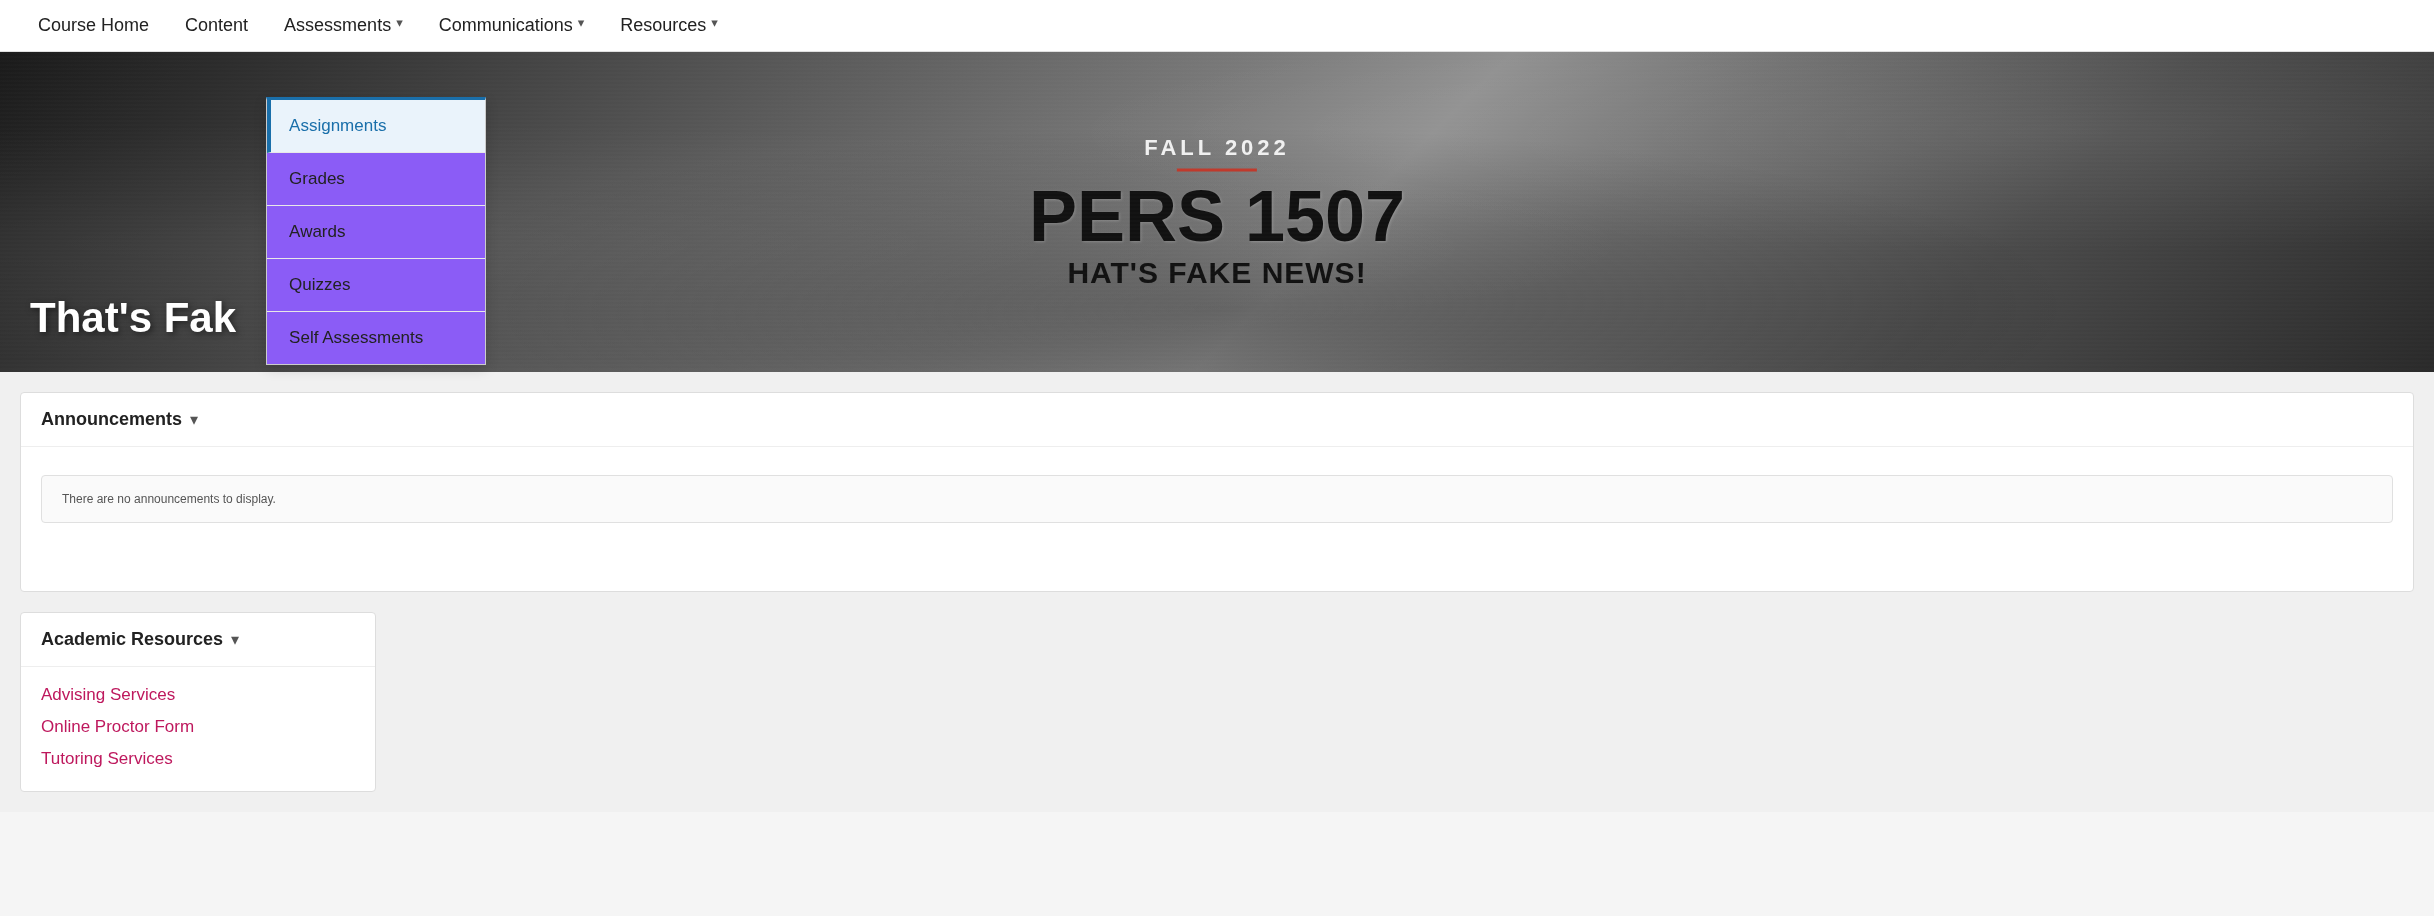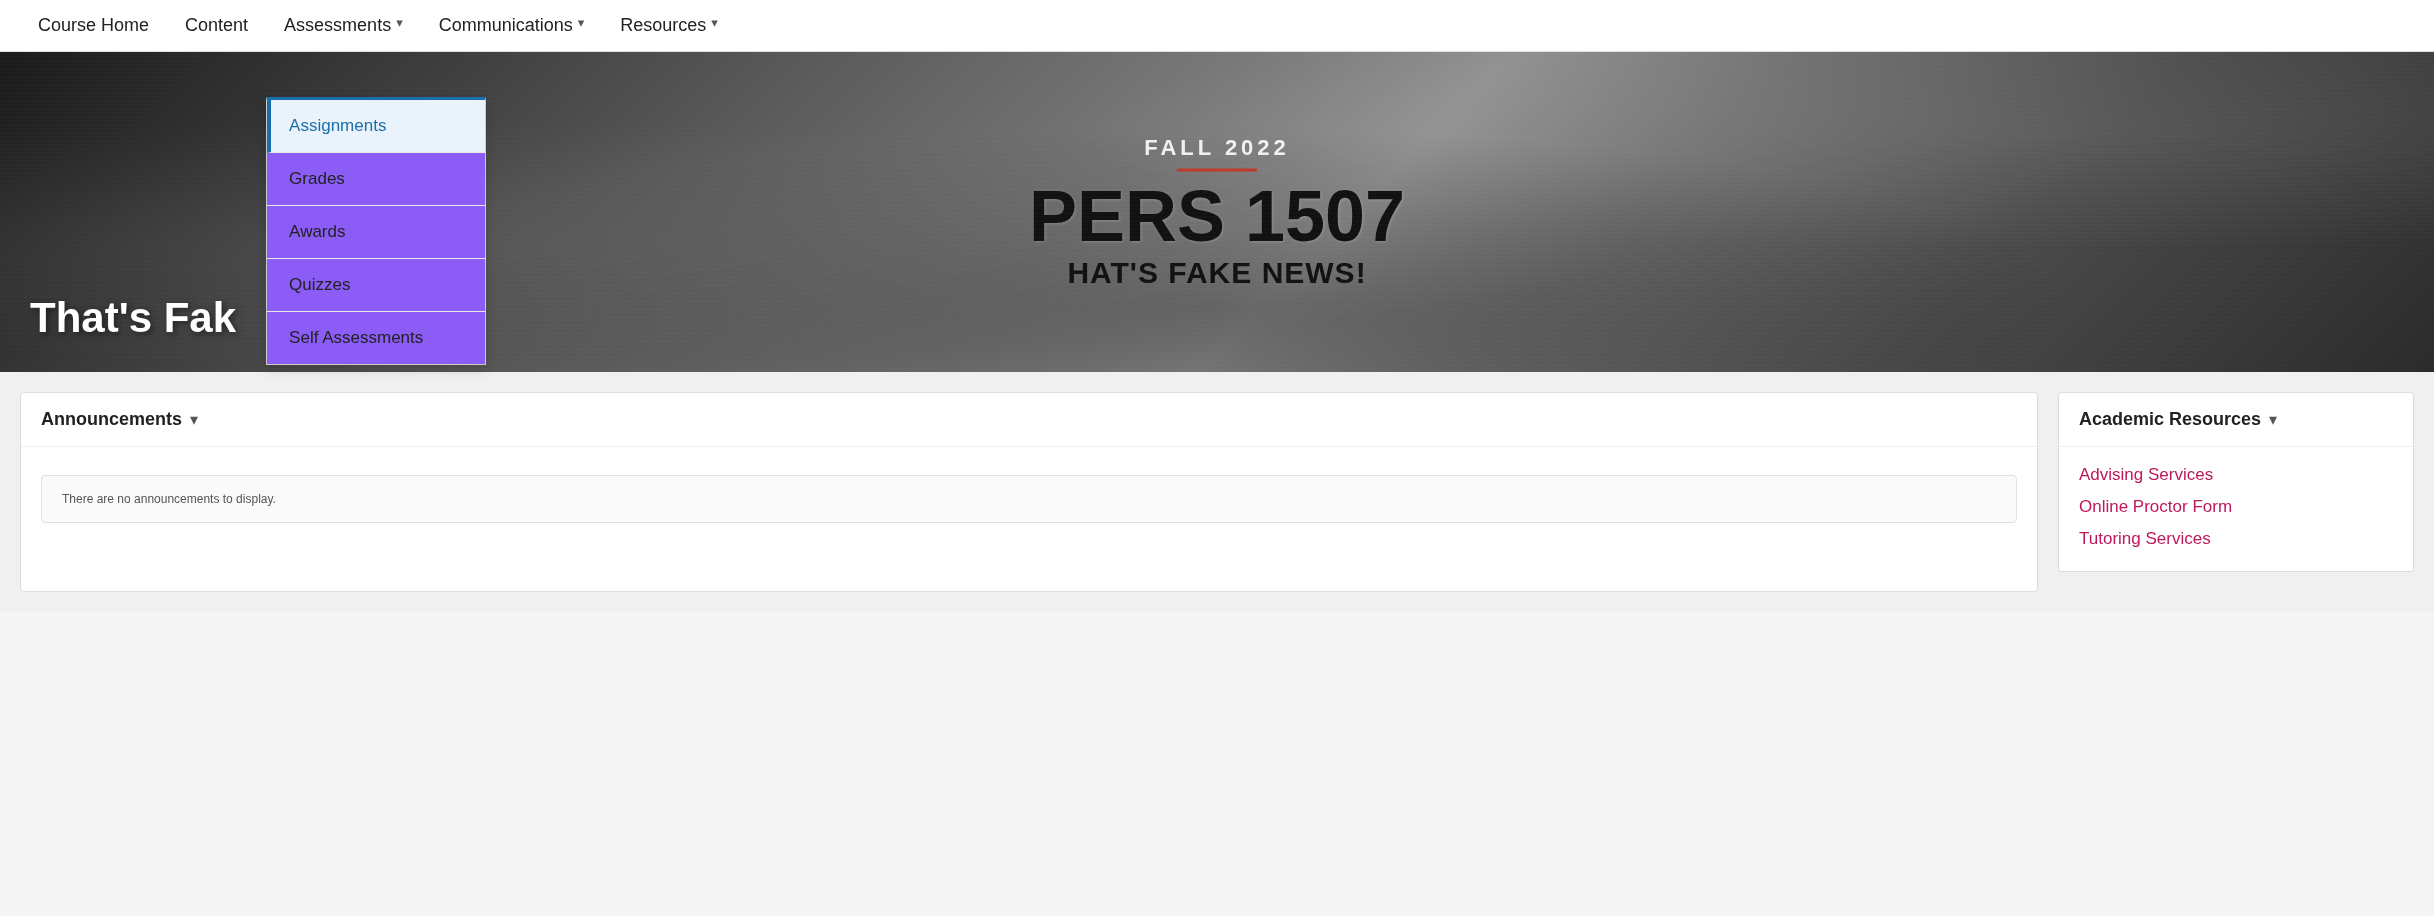--- a/index.html
+++ b/index.html
@@ -124,20 +124,21 @@
       background: #c0392b;
       margin: 8px auto;
     }
 
     
     .main-content {
       display: flex;
       gap: 20px;
       padding: 20px;
       background: #f0f0f0;
+      flex-direction: column;
     }
 
     
     .announcements-section {
       flex: 1;
       background: #fff;
       border: 1px solid #ddd;
       border-radius: 4px;
       padding: 0;
       min-height: 200px;

